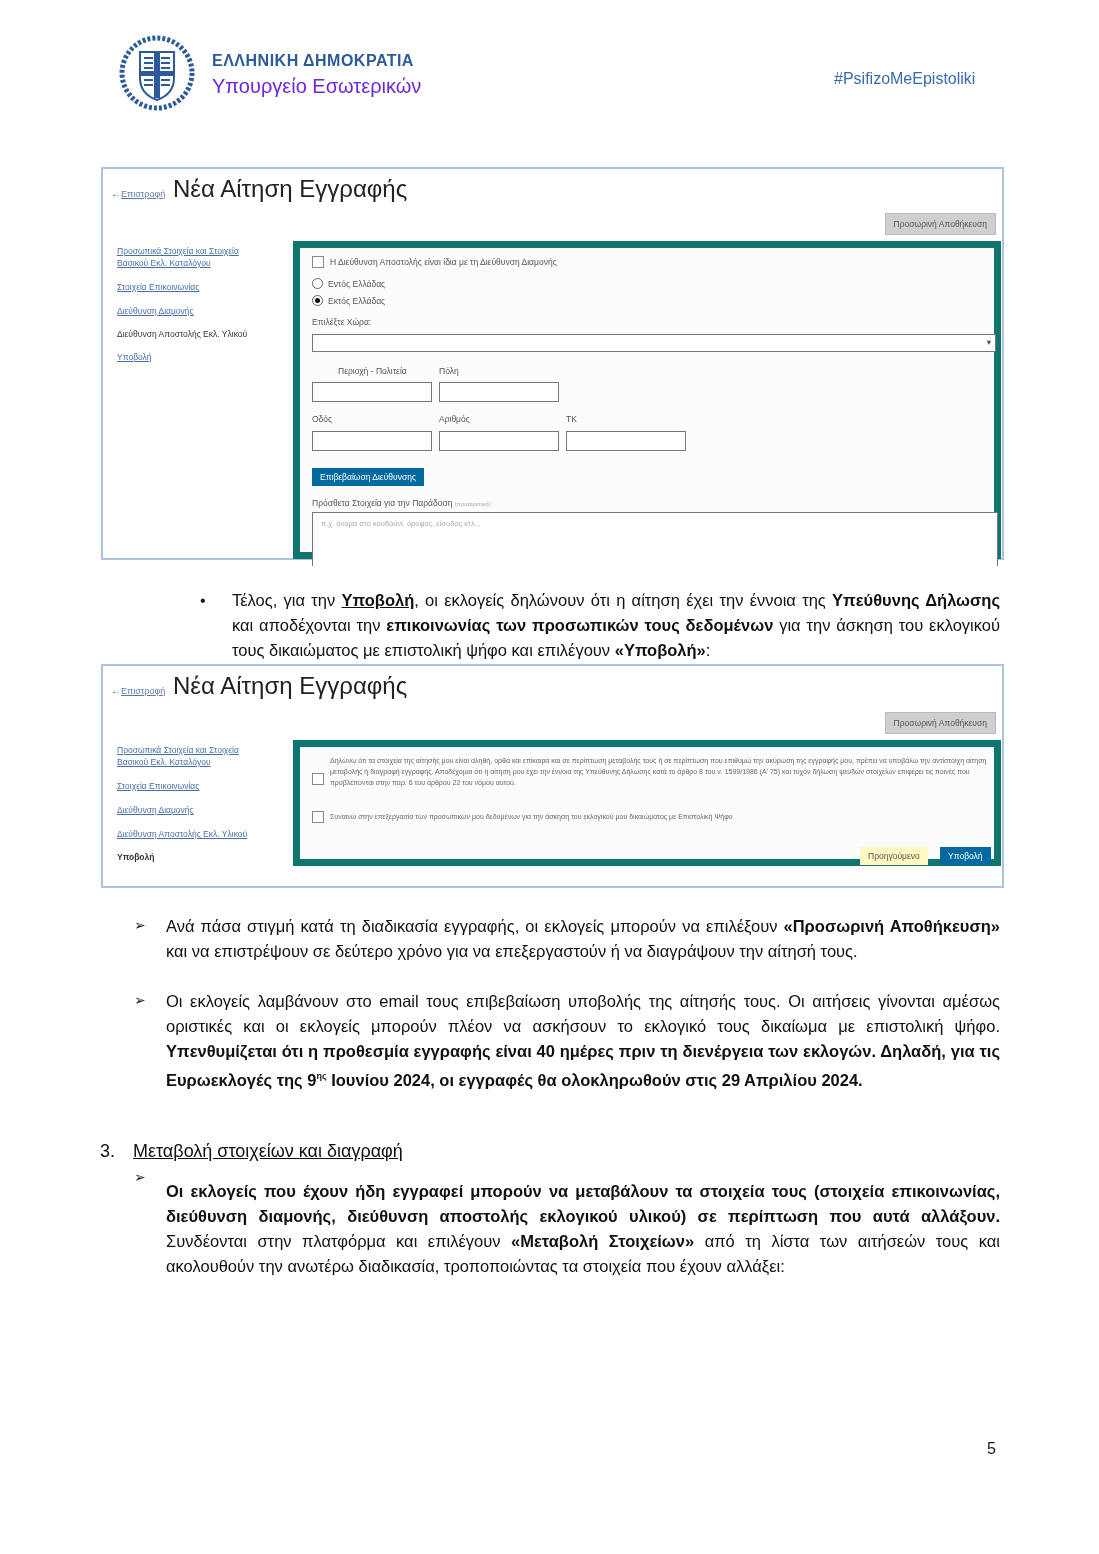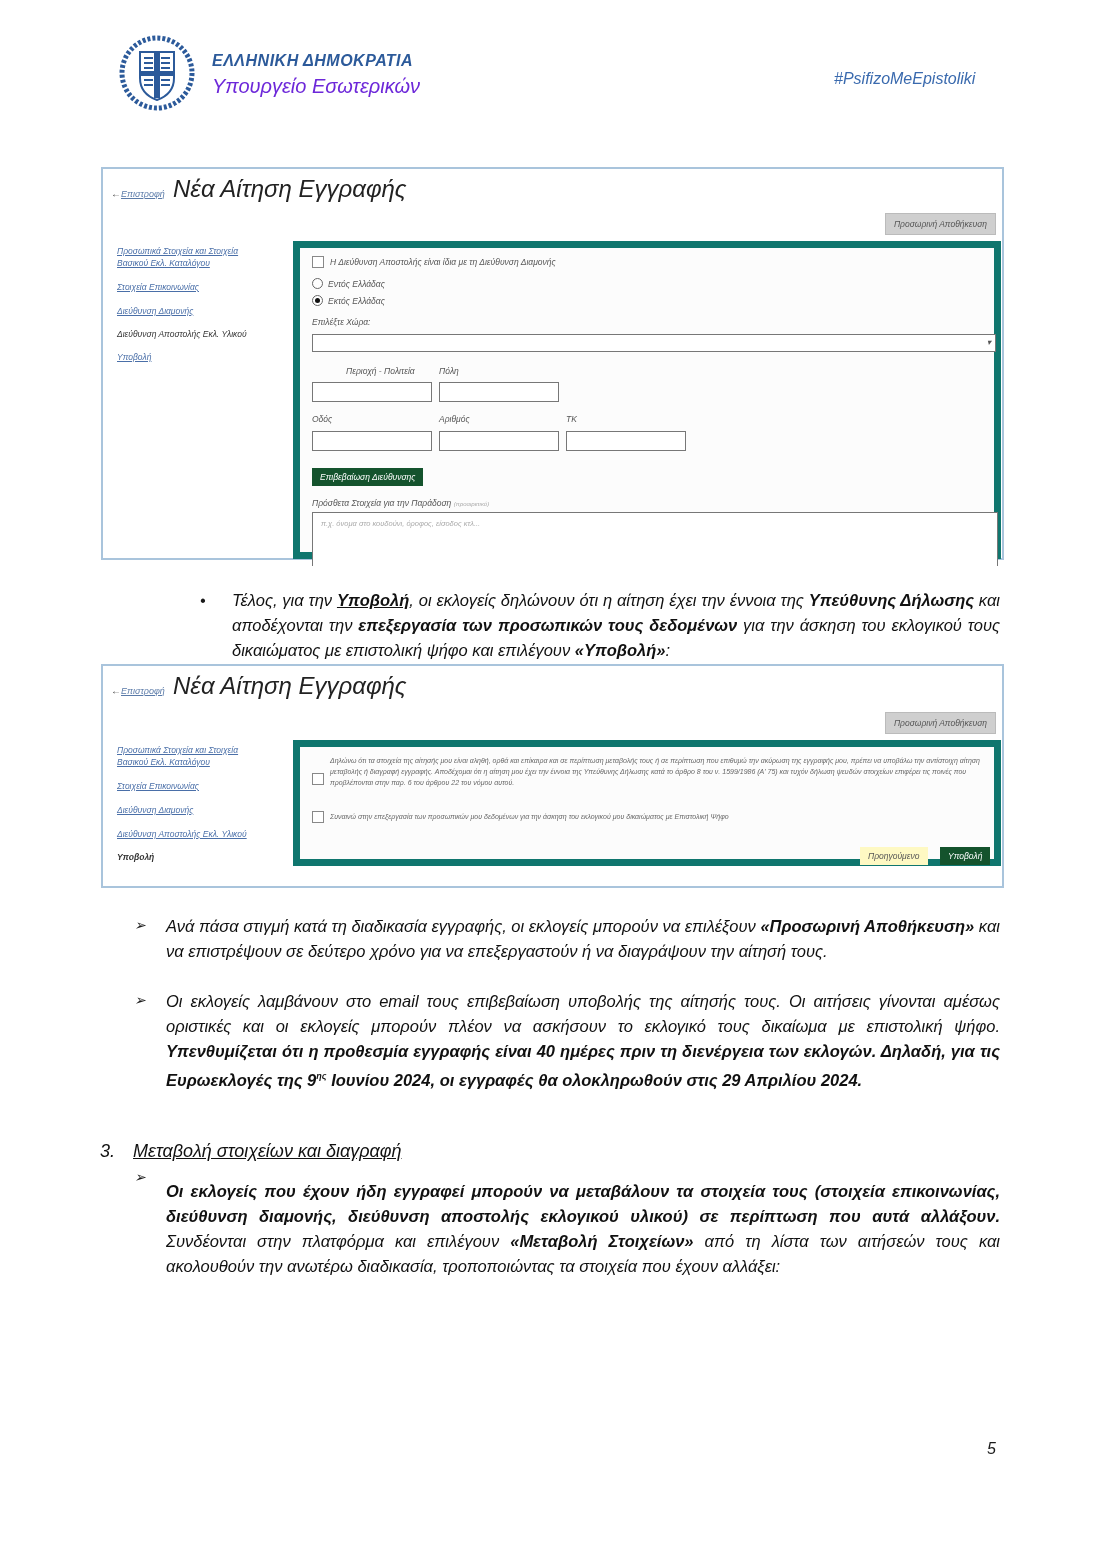--- a/index.html
+++ b/index.html
@@ -1,17 +1,17 @@
 <!DOCTYPE html>
 <html><head>
 <meta charset="utf-8">
 <style>
   html, body { margin:0; padding:0; background:#fff; }
   body { width:1099px; height:1554px; position:relative; font-family:"Liberation Sans", sans-serif; color:#1a1a1a; overflow:hidden; }
-  .abs { position:absolute;font-style:italic; }
+  .abs { position:absolute; }
 
   
   .logo-emblem { left:118px; top:34px; width:78px; height:78px; }
   .logo-title { left:212px; top:52px; font-size:16px; font-weight:bold; color:#2c5a9a; letter-spacing:0.5px; }
   .logo-sub { left:212px; top:75px; font-size:20px; color:#6d28d9; }
   .hashtag { left:834px; top:70px; font-size:16px; color:#3a6aae; }
 
   
   .frame { border:2px solid #a9c4dc; background:#fff; box-sizing:border-box; }
   .frame1 { left:101px; top:167px; width:903px; height:393px; }
@@ -21,21 +21,21 @@
   .app-title { font-size:24px; color:#222; font-weight:normal; }
   .save-btn { background:#cfcfcf; color:#555; font-size:8.5px; border:1px solid #bbb; padding:5px 8px; }
   .side-link { font-size:8.5px; color:#4a6fa8; text-decoration:underline; line-height:12px; }
   .side-plain { font-size:8.5px; color:#333; }
   .panel { background:#fcfcfc; border:7px solid #0f766e; box-sizing:border-box; }
   .small { font-size:8.5px; color:#555; }
   .cb { width:12px; height:12px; border:1px solid #888; background:#fff; box-sizing:border-box; }
   .radio { width:11px; height:11px; border:1px solid #666; border-radius:50%; box-sizing:border-box; background:#fff; }
   .radio.on::after { content:""; position:absolute; left:2px; top:2px; width:5px; height:5px; border-radius:50%; background:#111; }
   .inp { border:1.5px solid #777; background:#fff; box-sizing:border-box; }
-  .green-btn { background:#14532d; color:#fff; font-size:8.5px; padding:4px 8px; }
+  .green-btn { background:#0369a1; color:#fff; font-size:8.5px; padding:4px 8px; }
   .gray-btn { background:#fef9c3; color:#555; font-size:8.5px; padding:4px 8px; }
 
   
   .para { font-size:16.5px; line-height:25px; text-align:justify; color:#111; }
   .para b { font-weight:bold; }
   .bullet-dot { font-size:16px; }
   .arrow-mark { font-size:14px; }
   .u { text-decoration:underline; }
   .heading { font-size:18px; color:#111; }
   .page-num { left:987px; top:1440px; font-size:16px; }
@@ -89,21 +89,21 @@
     <div class="abs radio" style="left:12px;top:30px;"></div>
     <div class="abs small" style="left:28px;top:31px;">Εντός Ελλάδας</div>
     <div class="abs radio on" style="left:12px;top:47px;"></div>
     <div class="abs small" style="left:28px;top:48px;">Εκτός Ελλάδας</div>
 
     <div class="abs small" style="left:12px;top:69px;">Επιλέξτε Χώρα:</div>
     <div class="abs inp" style="left:12px;top:86px;width:684px;height:18px;">
       <span class="abs small" style="right:4px;top:2px;">▾</span>
     </div>
 
-    <div class="abs small" style="left:20px;top:118px;padding-left:26px;">Περιοχή - Πολιτεία</div>
+    <div class="abs small" style="left:12px;top:118px;padding-left:26px;">Περιοχή - Πολιτεία</div>
     <div class="abs small" style="left:139px;top:118px;">Πόλη</div>
     <div class="abs inp" style="left:12px;top:134px;width:120px;height:20px;"></div>
     <div class="abs inp" style="left:139px;top:134px;width:120px;height:20px;"></div>
 
     <div class="abs small" style="left:12px;top:166px;">Οδός</div>
     <div class="abs small" style="left:139px;top:166px;">Αριθμός</div>
     <div class="abs small" style="left:266px;top:166px;">ΤΚ</div>
     <div class="abs inp" style="left:12px;top:183px;width:120px;height:20px;"></div>
     <div class="abs inp" style="left:139px;top:183px;width:120px;height:20px;"></div>
     <div class="abs inp" style="left:266px;top:183px;width:120px;height:20px;"></div>
@@ -115,21 +115,21 @@
       <span style="font-size:6px;color:#aaa;">(προαιρετικό)</span>
     </div>
     <div class="abs inp" style="left:12px;top:264px;width:686px;height:54px;border-bottom:none;">
       <span class="abs" style="left:8px;top:6px;font-size:7.5px;color:#aaa;">π.χ. όνομα στο κουδούνι, όροφος, είσοδος κτλ...</span>
     </div>
   </div>
 </div>
 
 <div class="abs bullet-dot" style="left:200px;top:592px;">•</div>
 <div class="abs para" style="left:232px;top:588px;width:768px;">
-  <span>Τέλος, για την </span><b class="u">Υποβολή</b><span>, οι εκλογείς δηλώνουν ότι η αίτηση έχει την έννοια της </span><b>Υπεύθυνης Δήλωσης</b><span> και αποδέχονται την </span><b>επεξεργασία των προσωπικών τους δεδομένων</b><span> για την άσκηση του εκλογικού τους δικαιώματος με επιστολική ψήφο και επιλέγουν </span><b>«Υποβολή»</b><span>:</span>
+  <span>Τέλος, για την </span><b class="u">Υποβολή</b><span>, οι εκλογείς δηλώνουν ότι η αίτηση έχει την έννοια της </span><b>Υπεύθυνης Δήλωσης</b><span> και αποδέχονται την </span><b>επικοινωνίας των προσωπικών τους δεδομένων</b><span> για την άσκηση του εκλογικού τους δικαιώματος με επιστολική ψήφο και επιλέγουν </span><b>«Υποβολή»</b><span>:</span>
 </div>
 
 <div class="abs frame frame2">
   <div class="abs" style="left:8px;top:14px;">
     <span class="back-arrow">←</span><span class="back-link">Επιστροφή</span>
   </div>
   <div class="abs app-title" style="left:70px;top:6px;">Νέα Αίτηση Εγγραφής</div>
   <div class="abs save-btn" style="right:6px;top:46px;">Προσωρινή Αποθήκευση</div>
 
   <div class="abs" style="left:14px;top:78px;width:150px;">

